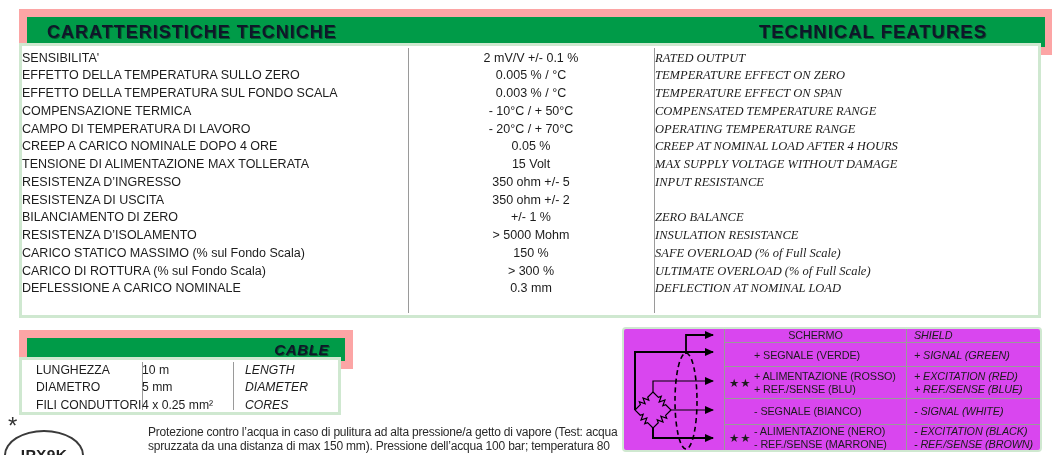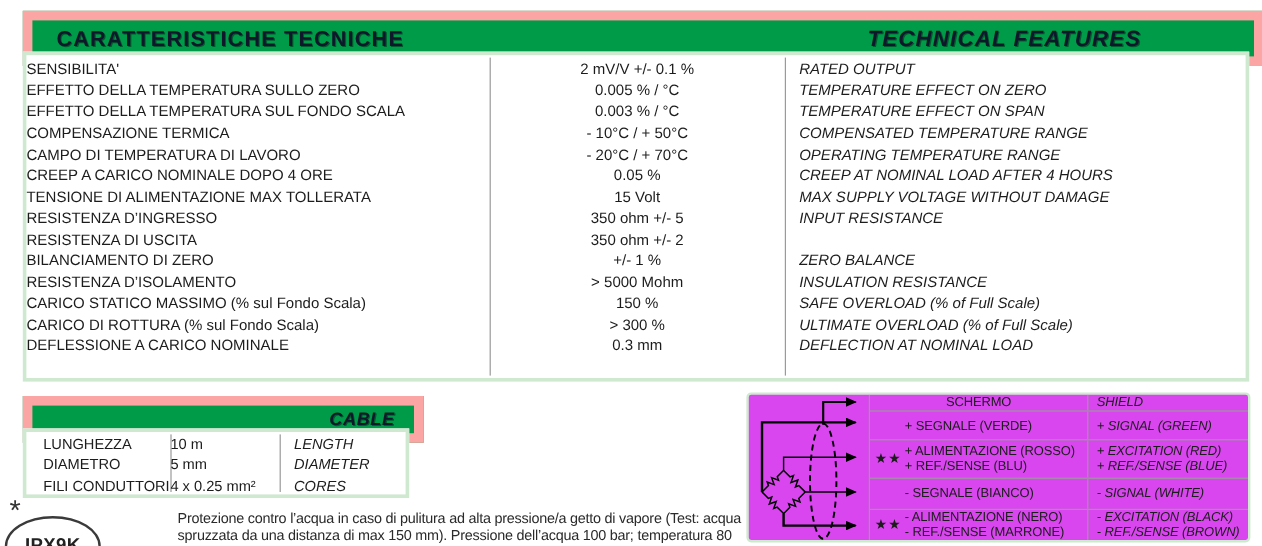--- a/index.html
+++ b/index.html
@@ -9,32 +9,32 @@
     -webkit-font-smoothing:antialiased;
   }
   
   .greenbar{
     position:absolute;background:#009b48;border:8px solid #fca5a5;
     display:flex;align-items:center;color:#0f172a;font-weight:bold;
     text-shadow:1px 1.2px 0 rgba(0,40,20,.55);
   }
   .spec-header{left:19px;top:9px;width:1018px;height:30px;font-size:18px;letter-spacing:1px;}
   .spec-header .t-it{padding-left:20px;}
-  .spec-header .t-en{position:absolute;left:660px;width:300px;text-align:center;font-style:italic;font-size:18.5px;}
+  .spec-header .t-en{position:absolute;left:660px;width:300px;text-align:right;font-size:18.5px;}
   
   .spec-body{
     position:absolute;left:19px;top:43px;width:1016px;height:269px;
     background:#fff;border:3px solid #cfe8d0;
   }
   .vdiv{position:absolute;top:2px;bottom:2px;width:1px;background:#9a9a9a;}
   .spec-rows{position:absolute;left:0;top:3.5px;right:0;}
   .srow{display:flex;height:17.75px;line-height:17.75px;font-size:12.5px;}
   .srow .c1{width:386px;padding-left:0;box-sizing:border-box;white-space:nowrap;}
   .srow .c2{width:246px;text-align:center;white-space:nowrap;}
-  .srow .c3{flex:1;padding-left:12px;font-style:italic;white-space:nowrap;}
+  .srow .c3{flex:1;padding-left:1px;font-style:italic;white-space:nowrap;font-family:Liberation Serif, serif;}
   
   .cable-header{left:19px;top:330px;width:318px;height:23px;font-size:15px;letter-spacing:.6px;justify-content:space-between;}
   .cable-header .t-it{padding-left:17px;margin-top:28px;}
   .cable-header .t-en{padding-right:16px;font-style:italic;}
   .cable-body{
     position:absolute;left:19px;top:357px;width:316px;height:52px;
     background:#fff;border:3px solid #cfe8d0;
   }
   .cable-rows{position:absolute;left:0;top:2px;right:0;}
   .crow{display:flex;height:17.4px;line-height:17.4px;font-size:12.2px;}

